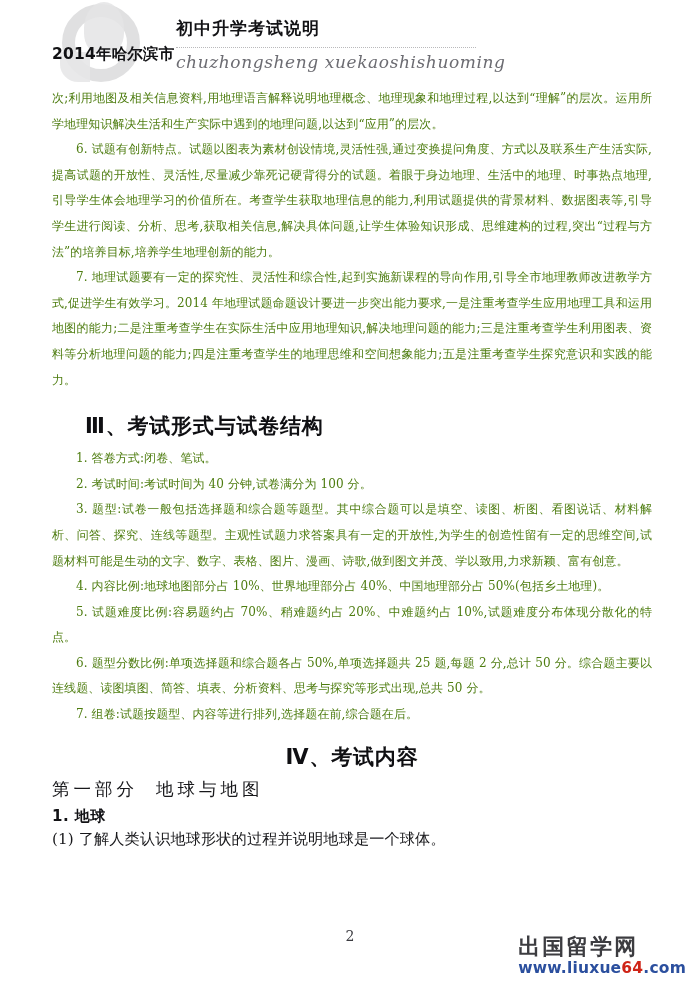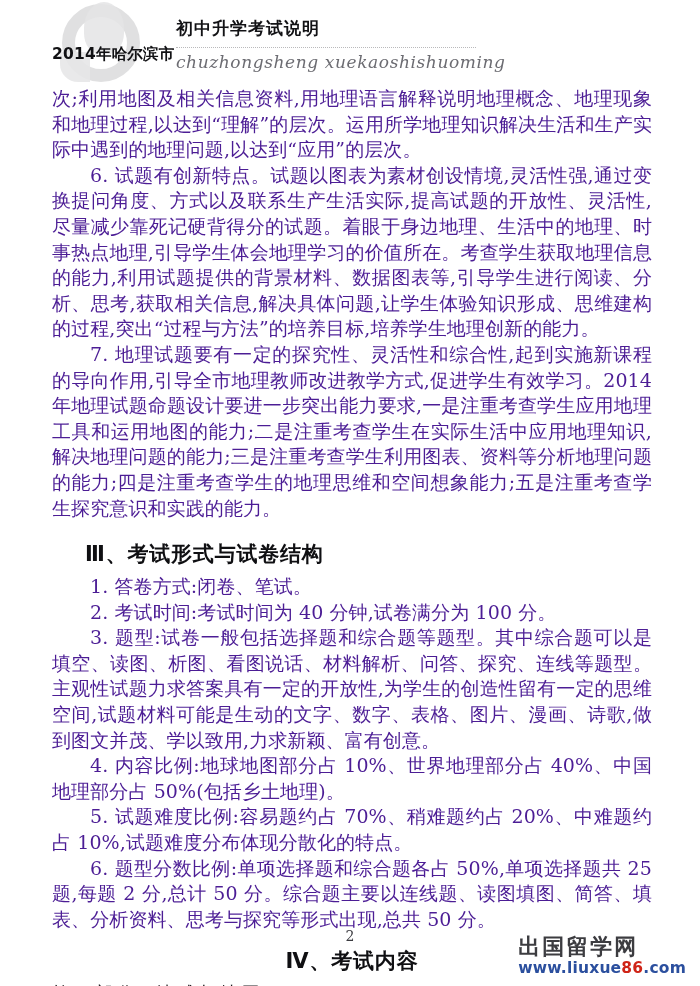--- a/index.html
+++ b/index.html
@@ -102,26 +102,26 @@
 
   
   #body {
     position: absolute;
     left: 52px;
     top: 86px;
     width: 600px;
   }
   p.para {
     margin: 0;
-    font-size: 19px;
+    font-size: 12px;
     line-height: 25.6px;
     text-align: justify;
     text-justify: inter-ideograph;
     letter-spacing: 0.1px;
-    color: #4c1d95;
+    color: #4d7c0f;
   }
   p.indent { text-indent: 2em; }
 
   h2.sec-head {
     margin: 9px 0 6px 0;
     font-family: "DejaVu Sans", "Liberation Sans", sans-serif;
     font-weight: bold;
     font-size: 21px;
     letter-spacing: 0.8px;
     color: #0f0f12;
@@ -219,31 +219,32 @@
 
     <div class="sp-a"></div>
     <h2 class="sec-head left">Ⅲ、考试形式与试卷结构</h2>
 
     <p class="para indent">1. 答卷方式:闭卷、笔试。</p>
     <p class="para indent">2. 考试时间:考试时间为 40 分钟,试卷满分为 100 分。</p>
     <p class="para indent">3. 题型:试卷一般包括选择题和综合题等题型。其中综合题可以是填空、读图、析图、看图说话、材料解析、问答、探究、连线等题型。主观性试题力求答案具有一定的开放性,为学生的创造性留有一定的思维空间,试题材料可能是生动的文字、数字、表格、图片、漫画、诗歌,做到图文并茂、学以致用,力求新颖、富有创意。</p>
     <p class="para indent">4. 内容比例:地球地图部分占 10%、世界地理部分占 40%、中国地理部分占 50%(包括乡土地理)。</p>
     <p class="para indent">5. 试题难度比例:容易题约占 70%、稍难题约占 20%、中难题约占 10%,试题难度分布体现分散化的特点。</p>
     <p class="para indent">6. 题型分数比例:单项选择题和综合题各占 50%,单项选择题共 25 题,每题 2 分,总计 50 分。综合题主要以连线题、读图填图、简答、填表、分析资料、思考与探究等形式出现,总共 50 分。</p>
+    <p class="para indent">7. 组卷:试题按题型、内容等进行排列,选择题在前,综合题在后。</p>
 
     <div class="sp-b"></div>
     <h2 class="sec-head center">Ⅳ、考试内容</h2>
 
     <h3 class="part-head"><span>第一部分</span><span class="gap"></span><span>地球与地图</span></h3>
 
     <h4 class="item-head">1. 地球</h4>
     <p class="sub">(1) 了解人类认识地球形状的过程并说明地球是一个球体。</p>
 
   </div>
 
   <div id="pagenum">2</div>
 
   <div id="watermark">
     <span class="wm-cn">出国留学网</span>
-    <span class="wm-url"><span class="b">www.liuxue</span><span class="r">86</span><span class="b">.com</span></span>
+    <span class="wm-url"><span class="b">www.liuxue</span><span class="r">64</span><span class="b">.com</span></span>
   </div>
 
 </div>
 
 </body></html>

